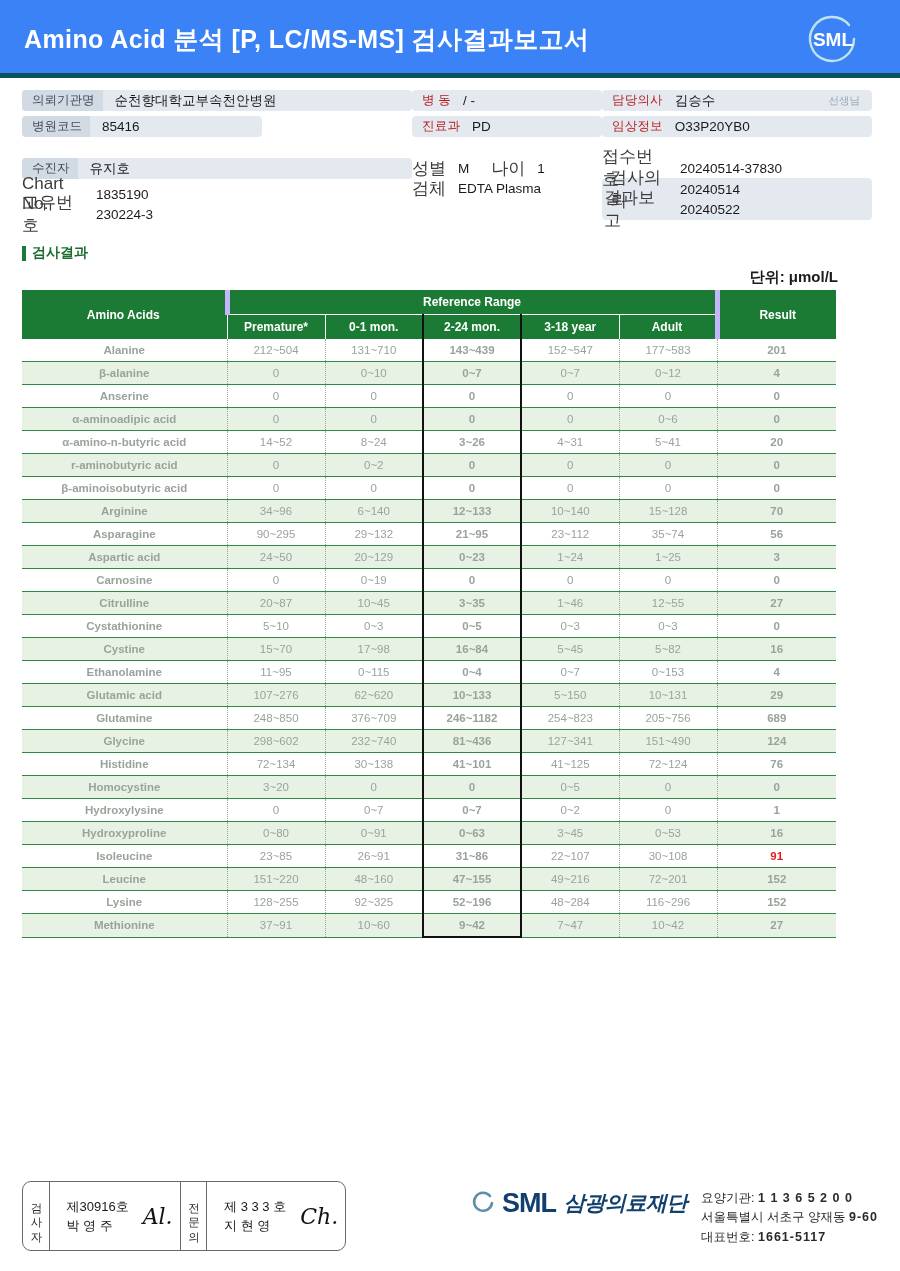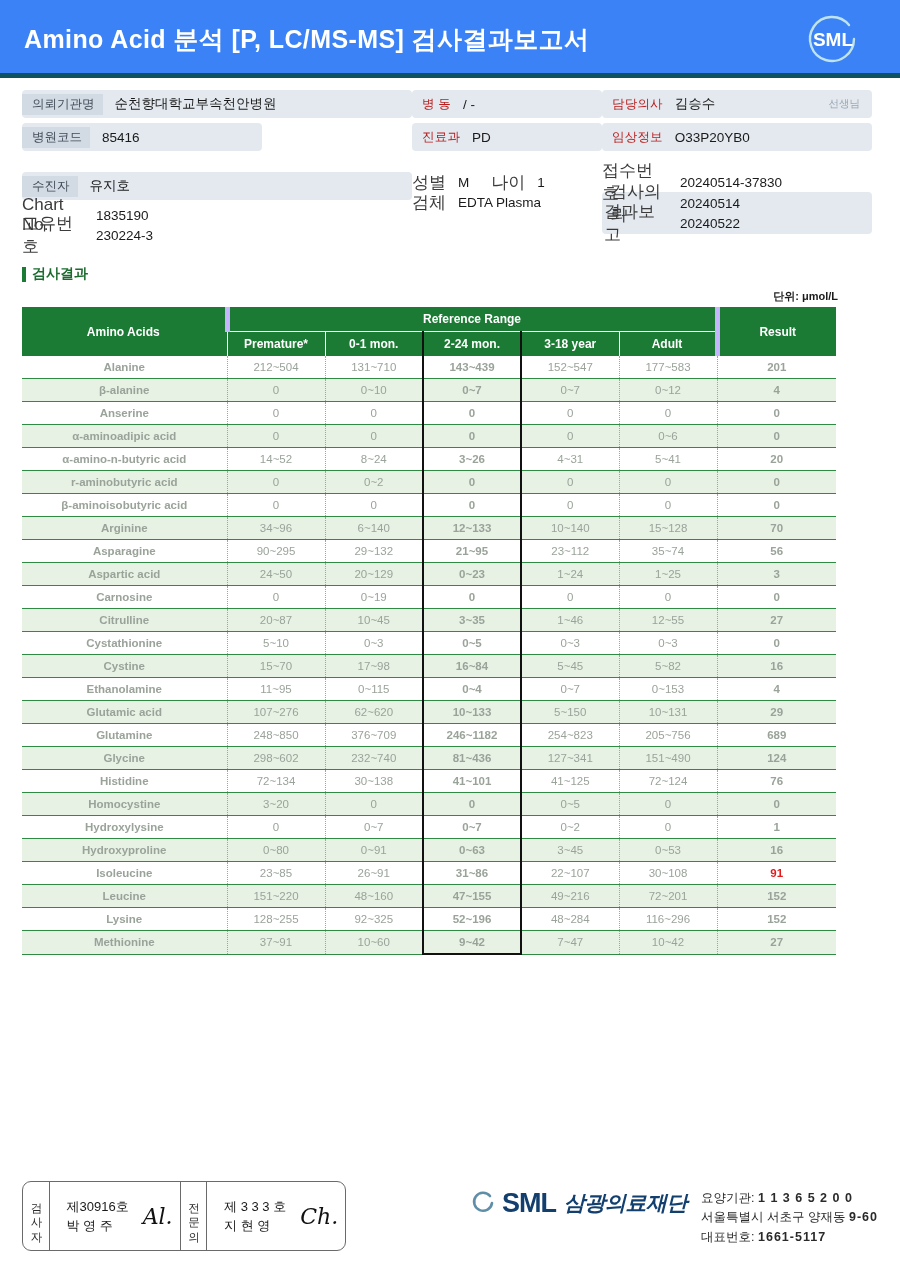--- a/index.html
+++ b/index.html
@@ -60,21 +60,21 @@
     display: flex;
     gap: 0;
   }
   .col-a { width: 390px; flex: 0 0 390px; }
   .col-b { width: 190px; flex: 0 0 190px; }
   .col-c { width: 270px; flex: 0 0 270px; }
 
   .pill {
     background: #e3e9ef;
     border-radius: 4px;
-    height: 28px;
+    height: 21px;
     display: flex;
     align-items: center;
     margin-bottom: 5px;
     overflow: hidden;
   }
   .pill .lbl {
     color: #b91c1c;
     padding-left: 10px;
     font-size: 12.5px;
     letter-spacing: 0.2px;
@@ -137,21 +137,21 @@
   .section-title .bar {
     width: 4px;
     height: 15px;
     background: #1b7a33;
     margin-right: 6px;
   }
 
   .unit-line {
     text-align: right;
     padding-right: 62px;
-    font-size: 11px;
+    font-size: 15px;
     font-weight: bold;
     color: #1b1b1b;
     margin-bottom: 3px;
   }
 
   
   .tbl-wrap { padding: 0 22px; }
   table.results {
     width: 814px;
     border-collapse: collapse;

